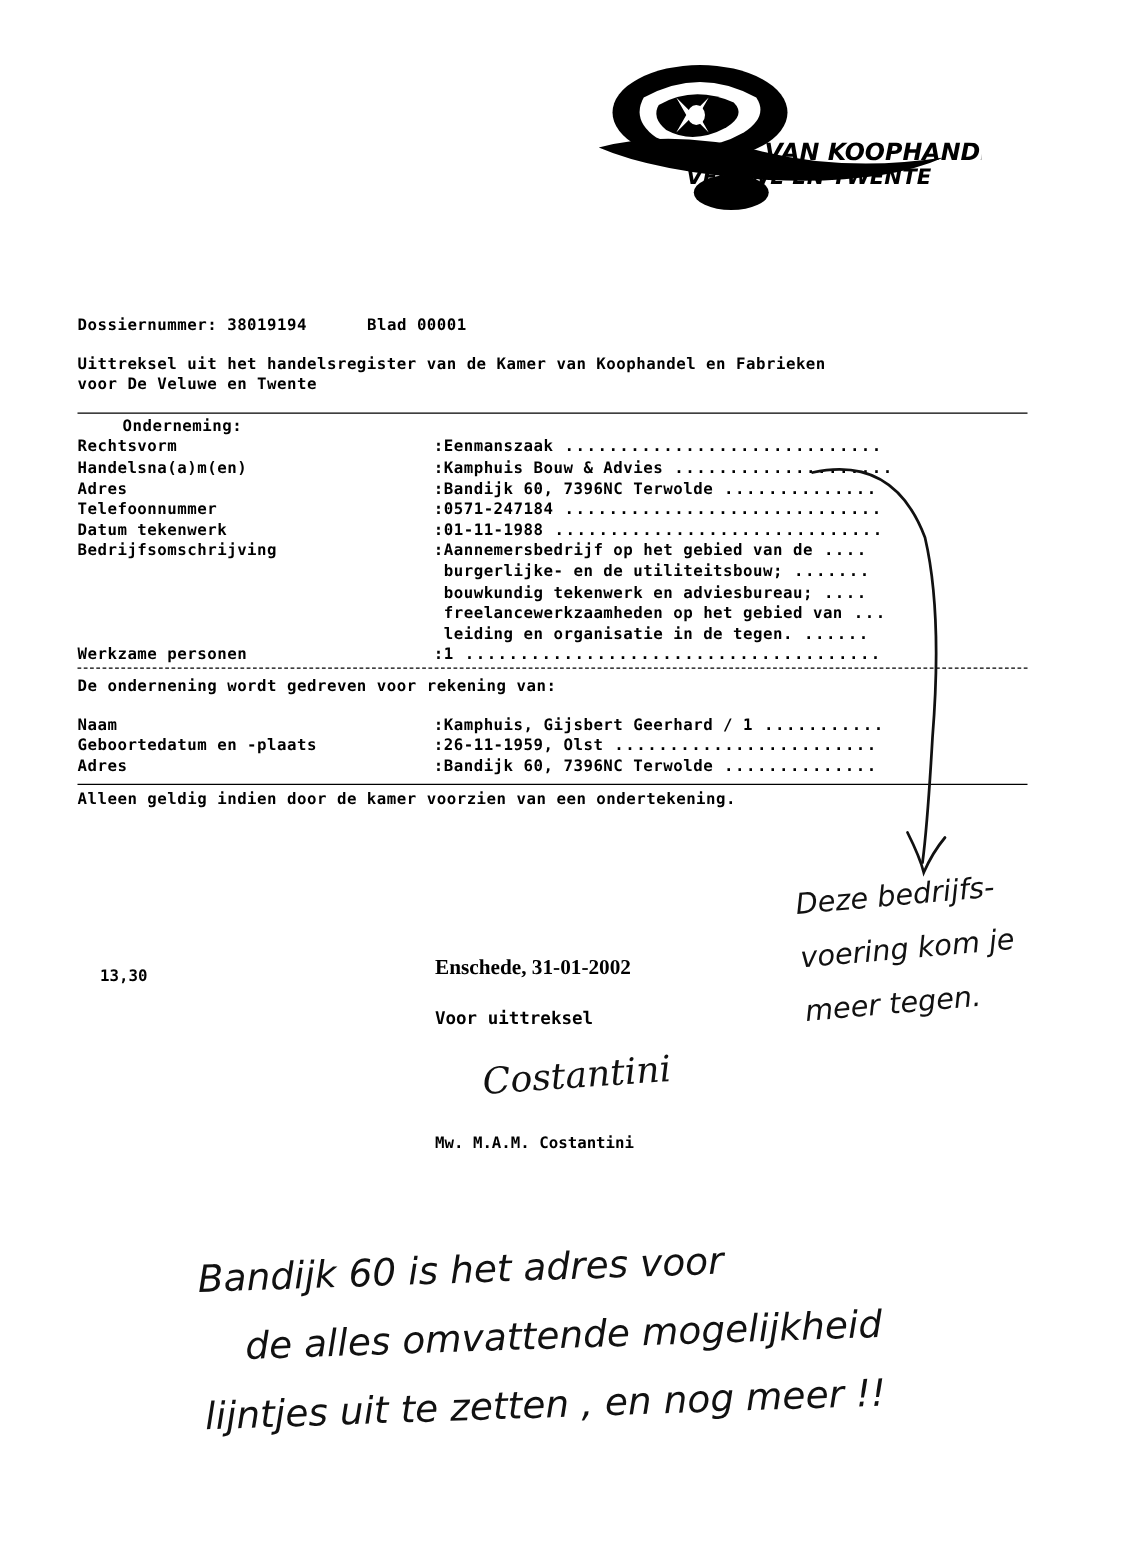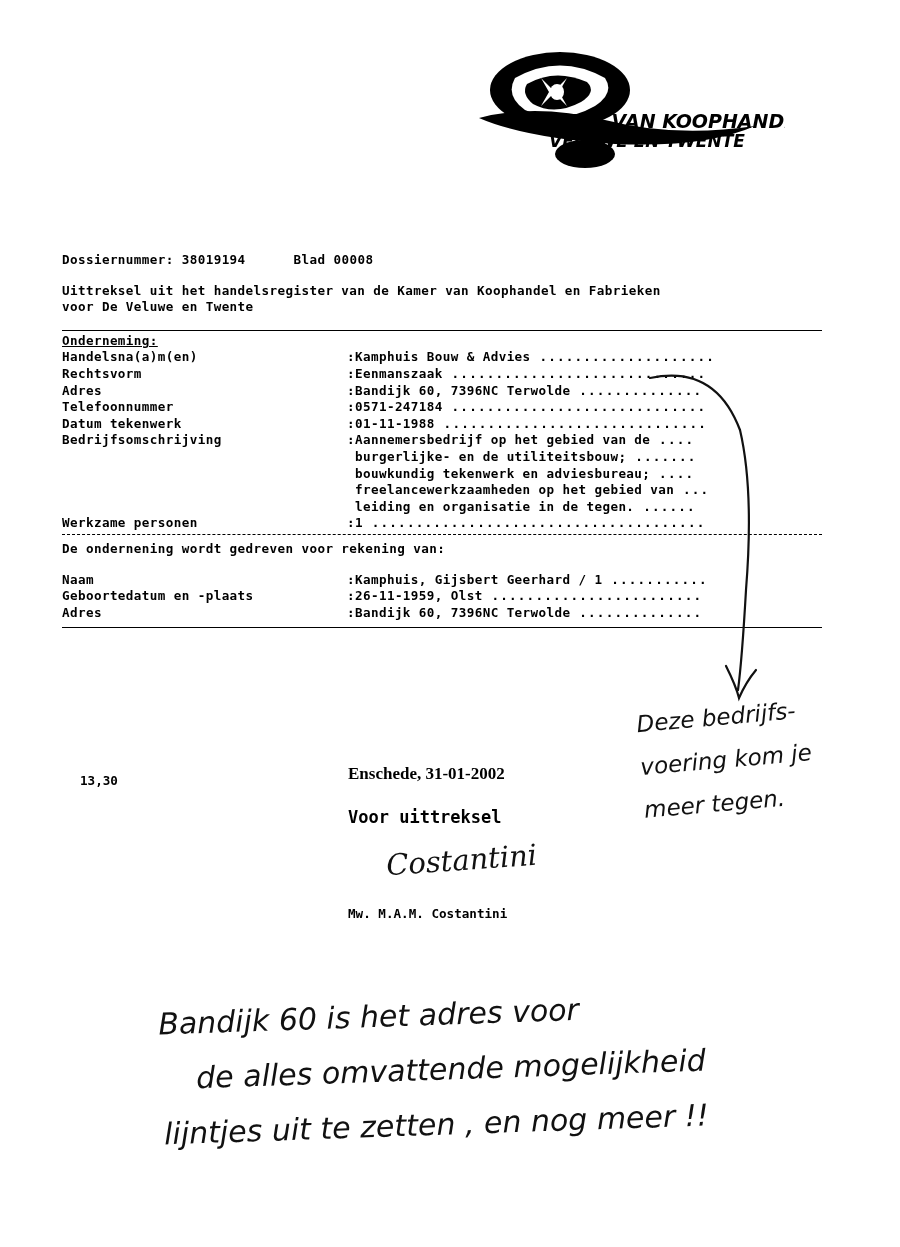--- a/index.html
+++ b/index.html
@@ -58,22 +58,22 @@
     width: 760px;
     margin: 0 0 2px 0;
   }
   .rule-dashed {
     border-top: 1.6px dashed #000;
     width: 760px;
     margin: 2px 0 2px 0;
   }
 
   .section-title {
-    text-decoration: underline;
-    white-space: pre;
+    white-space: pre;
+    margin-left: 36px;
   }
 
   table.kvk {
     border-collapse: collapse;
     width: 760px;
     table-layout: fixed;
   }
   table.kvk td {
     vertical-align: top;
     padding: 0;
@@ -106,21 +106,21 @@
     top: 764px;
     font-size: 17px;
     font-weight: bold;
     white-space: pre;
     font-family: Liberation Serif, serif;
   }
   .voor-uittreksel {
     position: absolute;
     left: 348px;
     top: 807px;
-    font-size: 17px;
+    font-size: 14px;
     font-weight: bold;
     white-space: pre;
   }
   .signer {
     position: absolute;
     left: 348px;
     top: 906px;
     font-size: 12.6px;
     font-weight: bold;
     white-space: pre;
@@ -188,41 +188,41 @@
     <text x="74" y="80" font-family="'DejaVu Sans', sans-serif" font-size="19" font-style="italic" font-weight="bold" fill="#000">KAMER VAN KOOPHANDEL</text>
     <text x="94" y="99" font-family="'DejaVu Sans', sans-serif" font-size="17" font-style="italic" font-weight="bold" fill="#000">VELUWE EN TWENTE</text>
   </svg>
 </div>
 
 <div class="doc">
 
   <div class="hdr-row">
     <span>Dossiernummer: 38019194</span>
     <span class="gap"></span>
-    <span>Blad 00008</span>
+    <span>Blad 00001</span>
   </div>
 
   <div class="intro line">Uittreksel uit het handelsregister van de Kamer van Koophandel en Fabrieken
 voor De Veluwe en Twente</div>
 
   <div class="rule"></div>
 
   <div class="section-title">Onderneming:</div>
 
   <table class="kvk">
     <tbody>
       <tr>
+        <td class="label">Rechtsvorm</td>
+        <td class="value"><span>:Eenmanszaak</span><span class="dots"> .............................</span></td>
+      </tr>
+      <tr>
         <td class="label">Handelsna(a)m(en)</td>
         <td class="value"><span>:Kamphuis Bouw &amp; Advies</span><span class="dots"> ....................</span></td>
       </tr>
       <tr>
-        <td class="label">Rechtsvorm</td>
-        <td class="value"><span>:Eenmanszaak</span><span class="dots"> .............................</span></td>
-      </tr>
-      <tr>
         <td class="label">Adres</td>
         <td class="value"><span>:Bandijk 60, 7396NC Terwolde</span><span class="dots"> ..............</span></td>
       </tr>
       <tr>
         <td class="label">Telefoonnummer</td>
         <td class="value"><span>:0571-247184</span><span class="dots"> .............................</span></td>
       </tr>
       <tr>
         <td class="label">Datum tekenwerk</td>
         <td class="value"><span>:01-11-1988</span><span class="dots"> ..............................</span></td>
@@ -270,20 +270,21 @@
       </tr>
       <tr>
         <td class="label">Adres</td>
         <td class="value"><span>:Bandijk 60, 7396NC Terwolde</span><span class="dots"> ..............</span></td>
       </tr>
     </tbody>
   </table>
 
   <div class="rule" style="margin-top:6px;"></div>
 
+  <div class="footer-note">Alleen geldig indien door de kamer voorzien van een ondertekening.</div>
 </div>
 
 <div class="amount">13,30</div>
 <div class="place-date">Enschede, 31-01-2002</div>
 <div class="voor-uittreksel">Voor uittreksel</div>
 <div class="sig-script">Costantini</div>
 <div class="signer">Mw. M.A.M. Costantini</div>
 
 <svg class="arrow-svg" viewBox="0 0 180 360">
   <path d="M30 18 Q95 4 120 70 Q134 130 126 230 Q122 300 118 330" fill="none" stroke="#111" stroke-width="2.2" stroke-linecap="round"></path>

